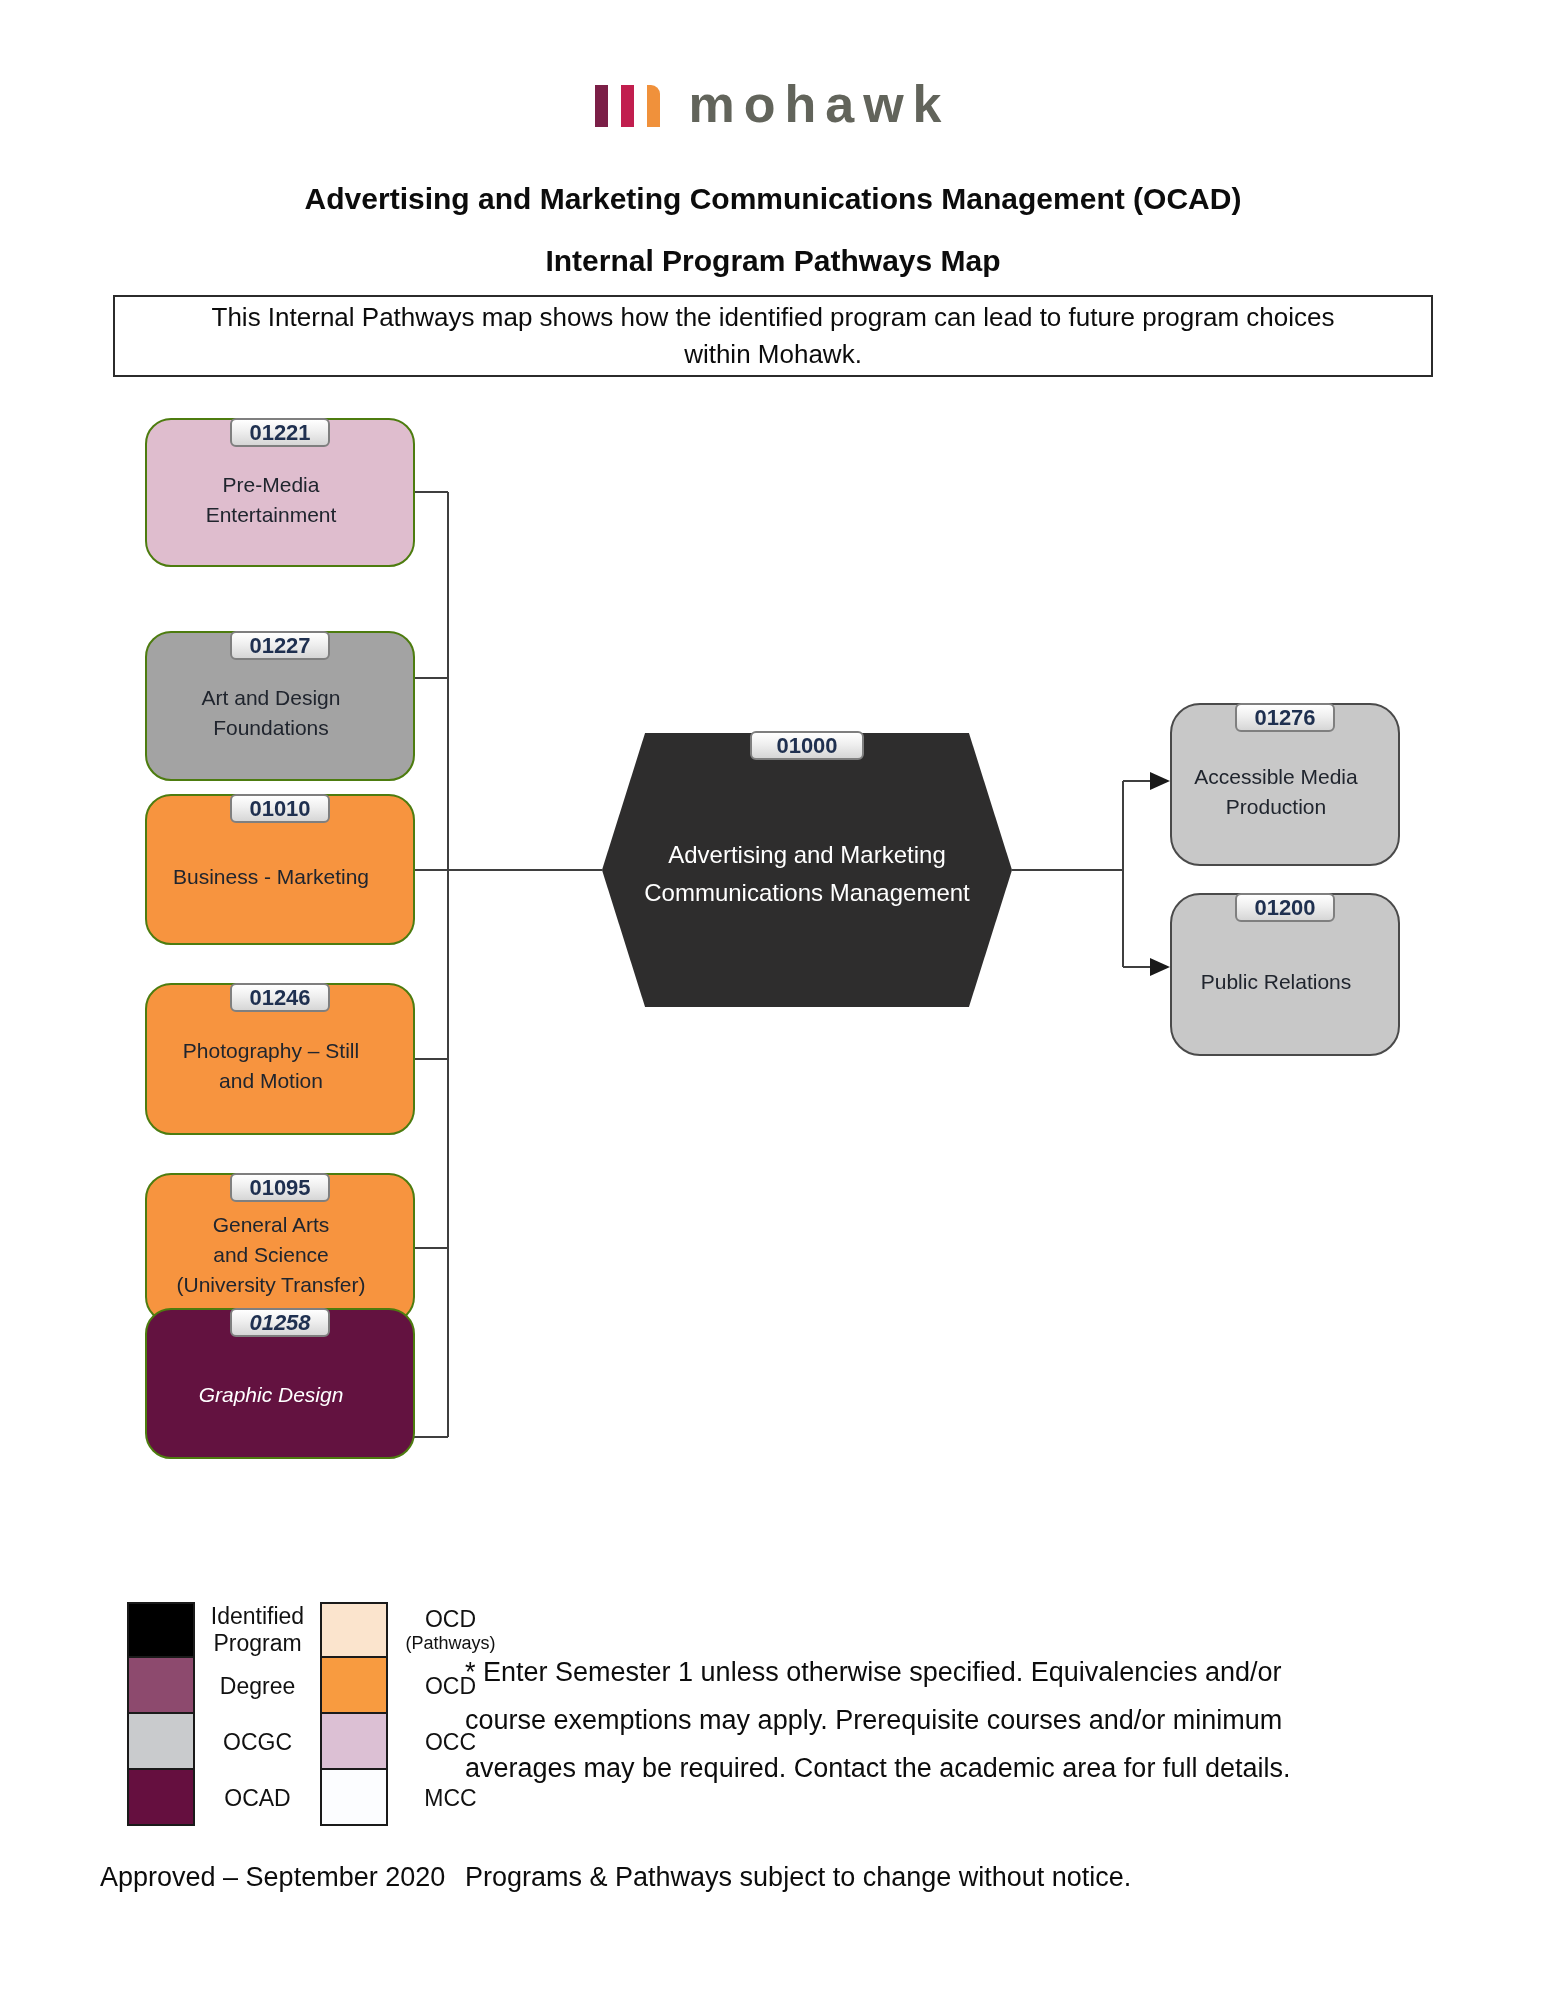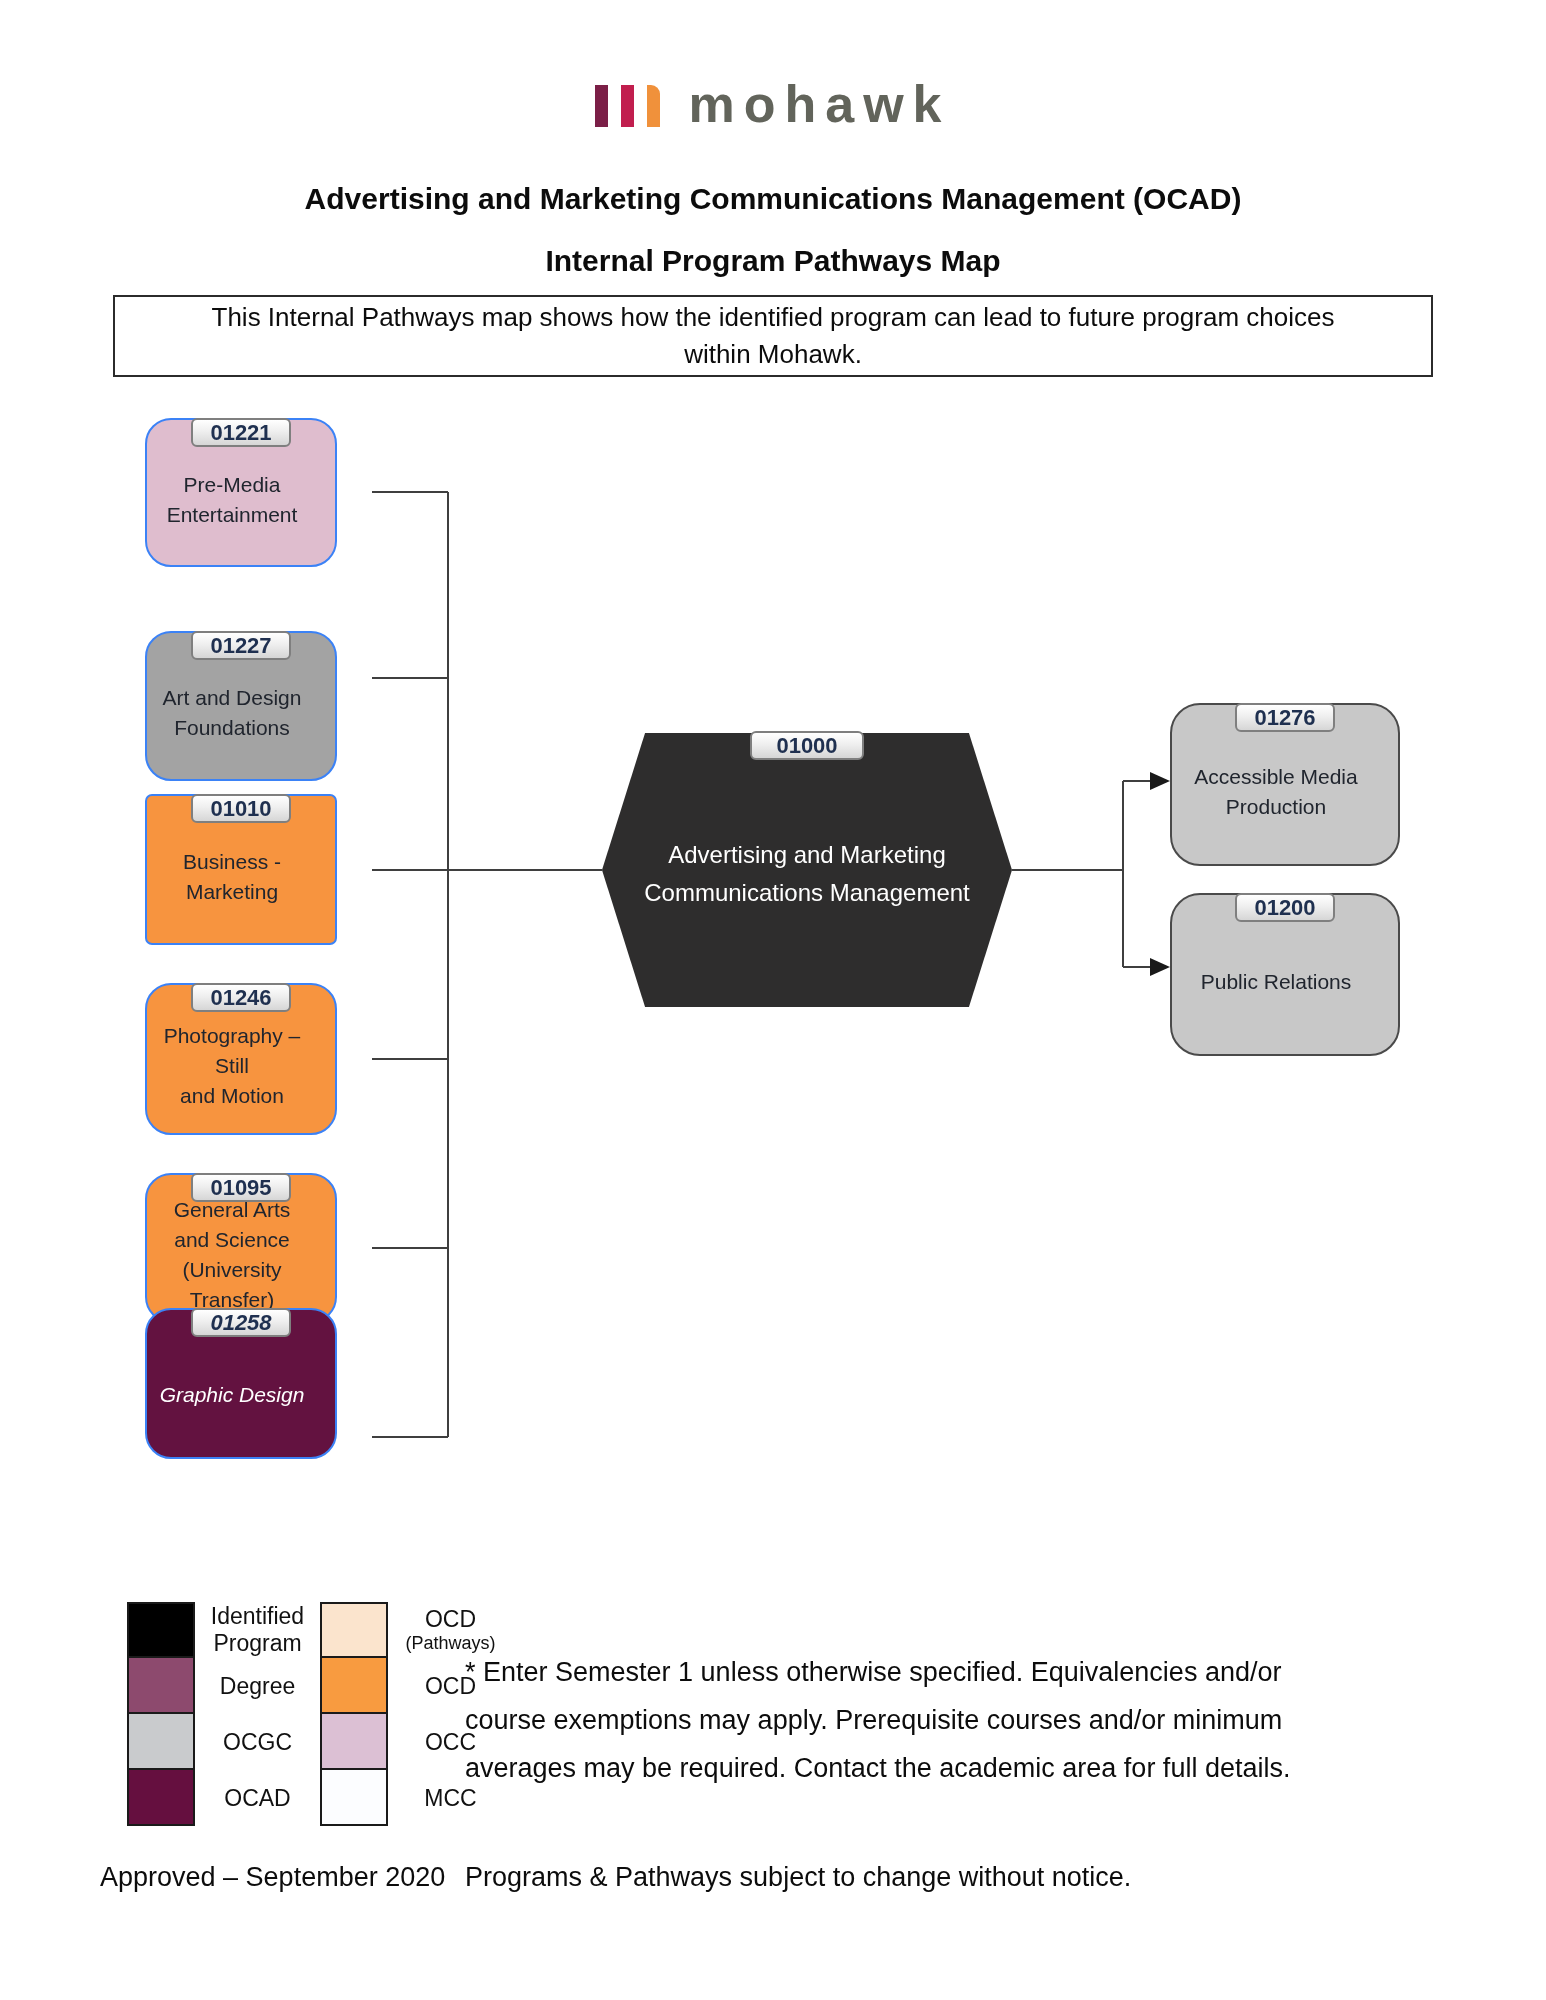--- a/index.html
+++ b/index.html
@@ -24,21 +24,21 @@
          border:2px solid #2b2b2b;box-sizing:border-box;display:flex;align-items:center;
          justify-content:center;text-align:center;white-space:pre-line;
          font-size:26px;line-height:37px;color:#0c0c0c;}
 
   
   .connectors{position:absolute;left:0;top:0;pointer-events:none;}
   .connectors line{stroke:#3f3f3f;stroke-width:2;}
   .connectors polygon{fill:#1a1a1a;}
 
   
-  .pbox{position:absolute;left:145px;width:192px;border:2px solid #3b82f6;
+  .pbox{position:absolute;left:145px;width:270px;border:2px solid #4d7c0f;
         border-radius:26px;box-sizing:border-box;}
   .gbox{position:absolute;left:1170px;width:230px;border:2px solid #4a4a4a;
         border-radius:30px;box-sizing:border-box;}
   .plabel{position:absolute;inset:0;display:flex;align-items:center;justify-content:center;
         text-align:center;white-space:pre-line;font-size:21px;line-height:30px;
         color:#20252e;padding:14px 20px 0 2px;box-sizing:border-box;}
   .dark .plabel{color:#ffffff;margin-top:9px;}
 
   .badge{position:absolute;top:-2px;left:50%;transform:translateX(-50%);
         width:100px;height:29px;box-sizing:border-box;
@@ -112,21 +112,21 @@
     <div class="plabel">Pre-Media
 Entertainment</div>
   </div>
 
   <div class="pbox" style="top: 603px; height: 150px; background: #a3a3a3; margin-top: 28px;">
     <div class="badge">01227</div>
     <div class="plabel">Art and Design
 Foundations</div>
   </div>
 
-  <div class="pbox" style="top: 794px; height: 151px; background: rgb(247, 148, 63); border-radius: 7px;">
+  <div class="pbox" style="top: 794px; height: 151px; background: rgb(247, 148, 63);">
     <div class="badge">01010</div>
     <div class="plabel">Business - Marketing</div>
   </div>
 
   <div class="pbox" style="top: 983px; height: 152px; background: rgb(247, 148, 63);">
     <div class="badge">01246</div>
     <div class="plabel">Photography – Still
 and Motion</div>
   </div>
 

